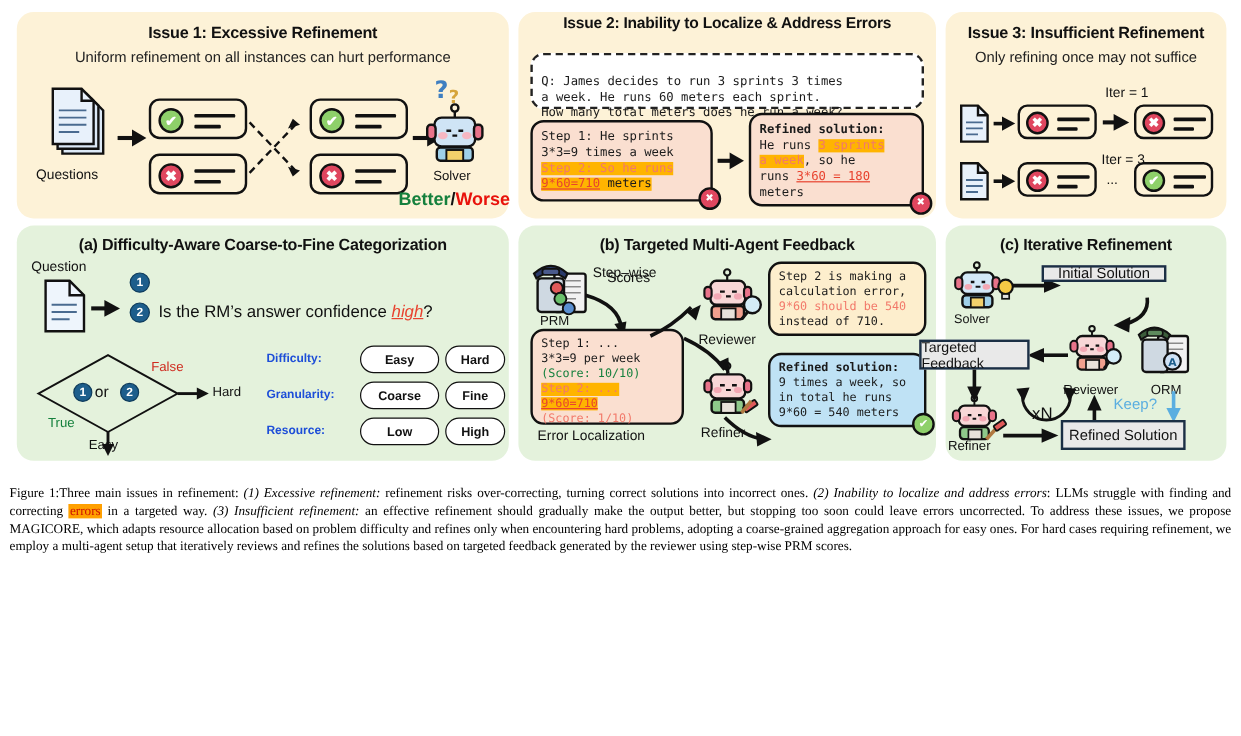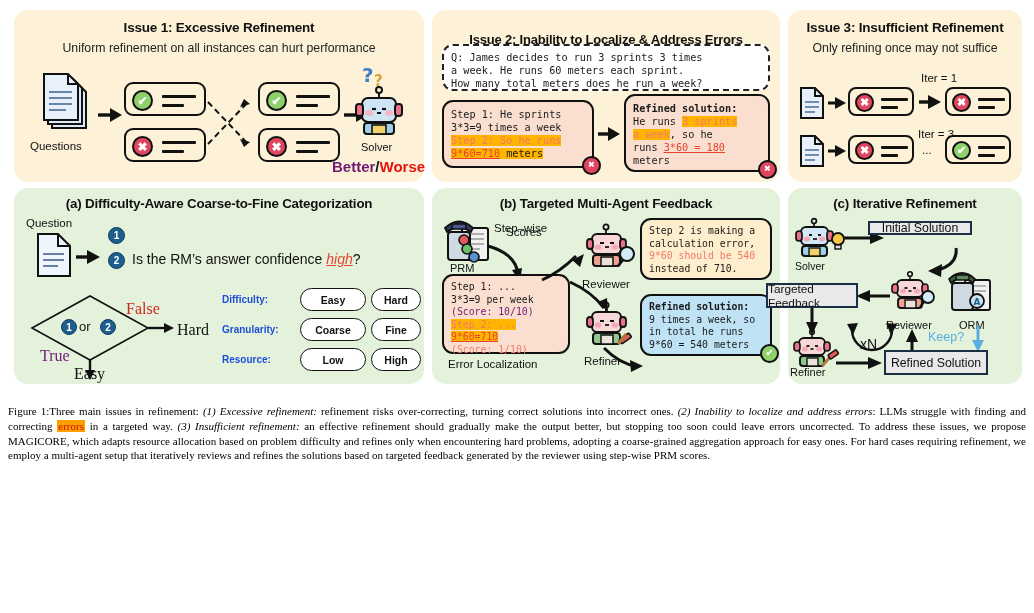--- a/index.html
+++ b/index.html
@@ -48,27 +48,27 @@
   .bad { background:#e0465f; }
 
   
   .tline { position:absolute; background:#111; border-radius:1px; height:3px; }
 
   
   .arrowsvg { position:absolute; overflow:visible; }
 
   
   .lbl { position:absolute; font-size:11.5px; color:#111; }
-  .lbl-mono { position:absolute; font-family:Liberation Serif, serif; font-size:16px;text-align:center; }
+  .lbl-mono { position:absolute; font-family:Liberation Sans, sans-serif; font-size:11px;text-align:center; }
 
   
   .hl { background:#ffb400; }
   .redu { color:#e8432f; text-decoration:underline; }
   .pink { color:#f2796a; }
-  .grn { color:#701a75; }
+  .grn { color:#15803d; }
   .dkred { color:#cf2a1e; }
   .blu { color:#5aaee0; }
 
   
   .pill {
     position:absolute; border:1.8px solid #111; border-radius:999px;
     background:#fff; display:flex; align-items:center; justify-content:center;
     font-size:10.5px; font-weight:bold; color:#111;
   }
   .rowlbl { position:absolute; font-size:10px; font-weight:bold; color:#1d4ed8; }
@@ -186,23 +186,23 @@
       </svg>
     </div>
     <div class="lbl" style="left:347px; top:131px; font-size:11px;">Solver</div>
 
     <div class="lbl" style="left:318px; top:148px; font-size:15px; font-weight:bold;">
       <span class="grn">Better</span><span>/</span><span style="color:#e8120b;">Worse</span>
     </div>
   </div>
 
   <div class="panel cream" style="left:432px; top:10px; width:348px; height:172px;">
-    <div class="panel-title" style="margin-top:23px; font-size:13px;">Issue 2: Inability to Localize &amp; Address Errors</div>
-
-    <div class="dashbox mono" style="left:10px; top:34px; width:328px; height:47px; padding:5px 7px;">
+    <div class="panel-title" style="margin-top:2px; font-size:13px;">Issue 2: Inability to Localize &amp; Address Errors</div>
+
+    <div class="dashbox mono" style="left:10px; top:34px; width:328px; height:47px; padding:16px 7px;">
       <div>Q: James decides to run 3 sprints 3 times</div>
       <div>a week. He runs 60 meters each sprint.</div>
       <div>How many total meters does he run a week?</div>
     </div>
 
     <div class="solbox sol-peach mono" style="left:10px; top:90px; width:152px; height:68px; padding:6px 7px;">
       <div>Step 1: He sprints</div>
       <div>3*3=9 times a week</div>
       <div><span class="hl pink">Step 2: So he runs</span></div>
       <div><span class="hl redu">9*60=710</span><span class="hl"> meters</span></div>

